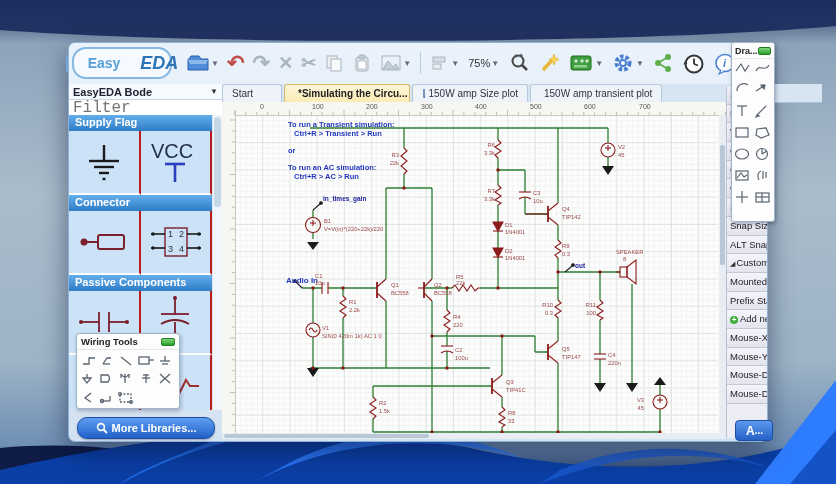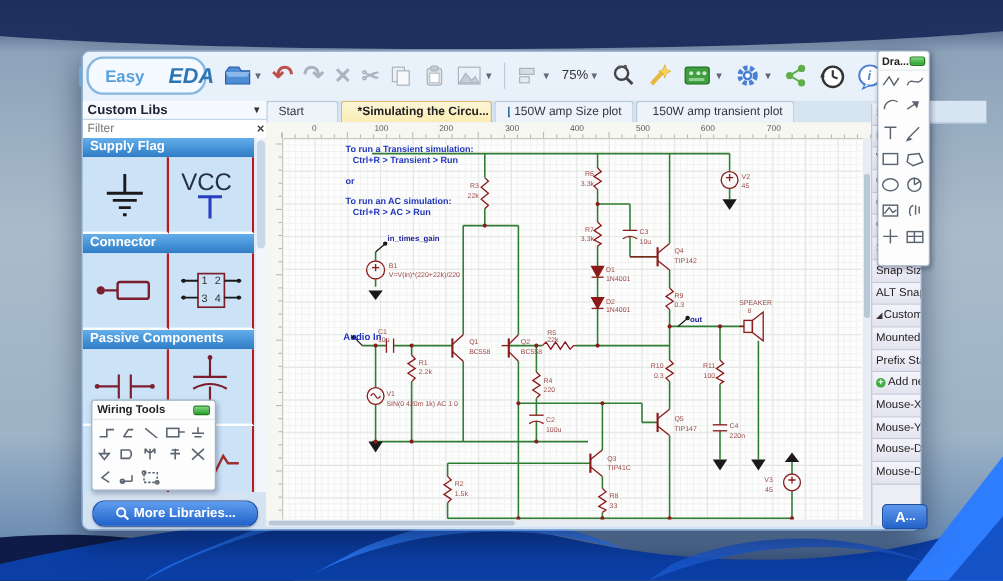--- a/index.html
+++ b/index.html
@@ -24,21 +24,21 @@
   .zoomsel{font-size:11px;color:#333;padding:2px 3px;}
   
   #tabbar{left:222px;top:84px;width:600px;height:18px;background:#d7e4f2;border-bottom:1px solid #a9c2da;display:flex;}
   .tab{height:17px;display:flex;align-items:center;gap:4px;padding:0 9px;font-size:10px;color:#334;
        background:#eef3f9;border:1px solid #b4c9dd;border-bottom:none;border-radius:3px 3px 0 0;margin-right:2px;white-space:nowrap;overflow:hidden;}
   .tab.active{background:linear-gradient(180deg,#fdf6d8,#fbecb4);border-color:#d9bc6a;font-weight:bold;color:#222;}
   #libshead{left:69px;top:84px;width:153px;height:16px;background:#f6fafe;border-bottom:1px solid #c4d6e8;
             display:flex;align-items:center;justify-content:space-between;padding:0 4px;box-sizing:border-box;
             font-size:11px;font-weight:bold;color:#223;}
   #filterrow{left:69px;top:100px;width:153px;height:15px;background:#fff;border-bottom:1px solid #d4e2ef;display:flex;align-items:center;}
-  #filterrow input{flex:1;border:none;outline:none;font-size:10px;color:#888;padding:1px 4px;background:transparent;font-family:Liberation Sans, sans-serif;}
+  #filterrow input{flex:1;border:none;outline:none;font-size:16px;color:#888;padding:1px 4px;background:transparent;font-family:Liberation Mono, monospace;}
   #filterrow .x{font-size:11px;font-weight:bold;color:#444;padding:0 5px;}
   #libs{left:69px;top:115px;width:143px;height:295px;background:#d8eafc;overflow:hidden;}
   .sect{background:linear-gradient(180deg,#63aeea,#2f7cc6);color:#fff;font-weight:bold;font-size:11px;
         padding:1px 6px;height:14px;line-height:13px;}
   .cells{display:flex;}
   .cell{width:70px;height:62px;background:#cbe2f7;border-right:2px solid #b91c1c;border-bottom:2px solid #fff;
         display:flex;align-items:center;justify-content:center;}
   #libscroll{left:212px;top:115px;width:9px;height:295px;background:#f2f6fb;border-left:1px solid #dde6f0;}
   #libscroll .thumb{position:absolute;left:1px;top:2px;width:7px;height:90px;background:#c6d7e8;border-radius:4px;}
   #morelibs{left:77px;top:417px;width:136px;height:20px;background:linear-gradient(180deg,#5f9ef0,#2161c9);
@@ -211,21 +211,21 @@
     <svg width="24" height="23">
         <ellipse cx="12" cy="11" rx="9" ry="8.5" fill="#fff" stroke="#4a7fd4" stroke-width="1.6"></ellipse>
         <path d="M8,18 L6,22 L12,19" fill="#fff" stroke="#4a7fd4" stroke-width="1.2"></path>
         <text x="10" y="15" font-size="11" font-style="italic" fill="#4a7fd4" font-weight="bold">i</text>
       </svg>
       <span class="caret">▼</span>
   </div>
 </div>
 
 <div id="libshead" class="abs">
-  <span>Custom Libs</span>
+  <span>EasyEDA Bode</span>
   <span style="font-size:8px;color:#333;">▼</span>
 </div>
 <div id="filterrow" class="abs">
   <input placeholder="Filter" style="">
   <span class="x">×</span>
 </div>
 
 <div id="libs" class="abs">
   <div class="sect">Supply Flag</div>
   <div class="cells">
@@ -406,21 +406,21 @@
       </svg>
     <span>*Simulating the Circu...</span>
   </div>
   <div class="tab" style="width:96px;">
     <svg width="11" height="11">
         <polyline points="2,1 2,9 10,9" fill="none" stroke="#3a6fb0" stroke-width="1.4"></polyline>
         <polyline points="3,7 6,3 9,6" fill="none" stroke="#c03030"></polyline>
       </svg>
     <span>150W amp Size plot</span>
   </div>
-  <div class="tab" style="width:112px;justify-content:center;">
+  <div class="tab" style="width:112px;">
     <svg width="11" height="11">
         <polyline points="2,1 2,9 10,9" fill="none" stroke="#3a6fb0" stroke-width="1.4"></polyline>
         <polyline points="3,7 6,3 9,6" fill="none" stroke="#c03030"></polyline>
       </svg>
     <span>150W amp transient plot</span>
   </div>
 </div>
 
 <div id="canvas" class="abs"></div>
 <div id="grid" class="abs"></div>

